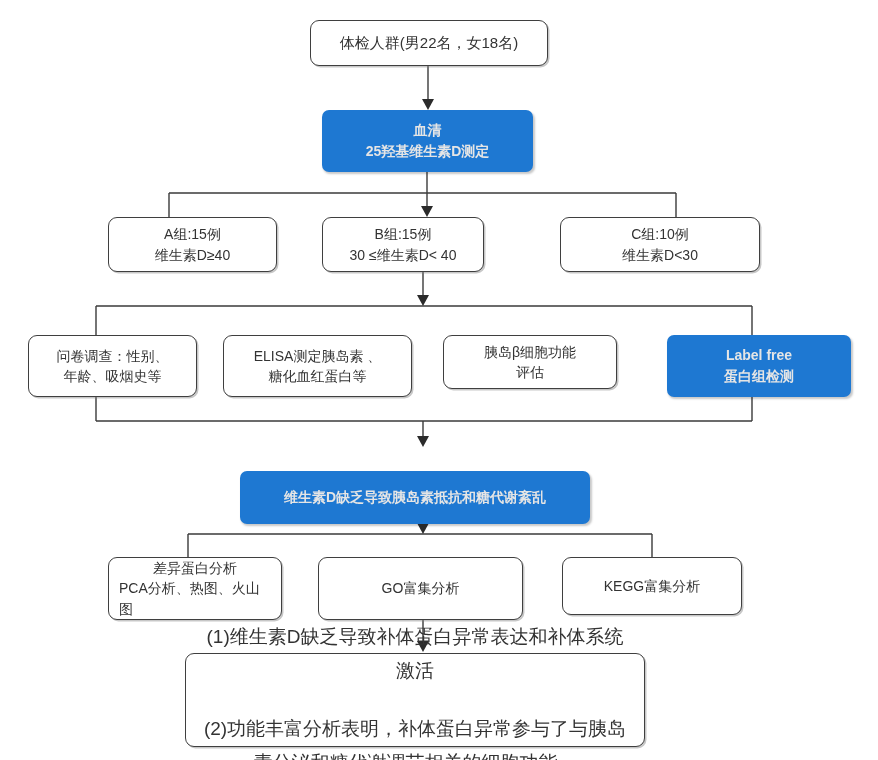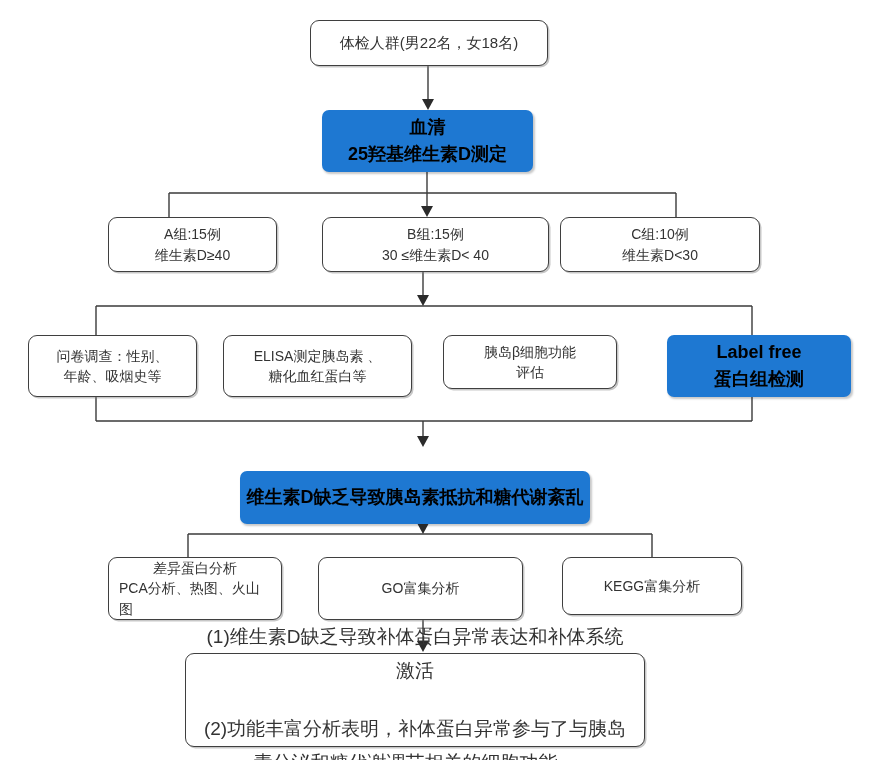--- a/index.html
+++ b/index.html
@@ -22,25 +22,25 @@
     text-align:left;
     font-size:14px;line-height:1.45;
     box-shadow:1.5px 1.5px 0 rgba(130,130,130,0.45);
   }
   .node-blue{
     position:absolute;
     box-sizing:border-box;
     border:none;
     border-radius:7px;
     background:#1e78d2;
-    color:#000000;
+    color:#e5e5e5;
     font-weight:bold;
     display:flex;flex-direction:column;justify-content:center;align-items:center;
     text-align:center;
-    font-size:18px;line-height:1.5;
+    font-size:14px;line-height:1.5;
     box-shadow:1.5px 2px 2px rgba(40,40,40,0.25);
   }
   .node .nline{white-space:normal;}
   .fs15{font-size:15px;}
   .final-box{
     align-items:flex-start;
     text-align:center;
     justify-content:center;
     padding:10px 14px;
     font-size:19px;
@@ -87,21 +87,21 @@
 
   <div class="node-blue" style="left:322px;top:110px;width:211px;height:62px;">
     <div class="nline">血清</div>
     <div class="nline">25羟基维生素D测定</div>
   </div>
 
   <div class="node" style="left:108px;top:217px;width:169px;height:55px;">
     <div class="nline">A组:15例</div>
     <div class="nline">维生素D≥40</div>
   </div>
-  <div class="node" style="left:322px;top:217px;width:227px;height:55px;">
+  <div class="node" style="left:322px;top:217px;width:162px;height:55px;">
     <div class="nline">B组:15例</div>
     <div class="nline">30 ≤维生素D&lt; 40</div>
   </div>
   <div class="node" style="left:560px;top:217px;width:200px;height:55px;">
     <div class="nline">C组:10例</div>
     <div class="nline">维生素D&lt;30</div>
   </div>
 
   <div class="node" style="left:28px;top:335px;width:169px;height:62px;">
     <div class="nline">问卷调查：性别、</div>

